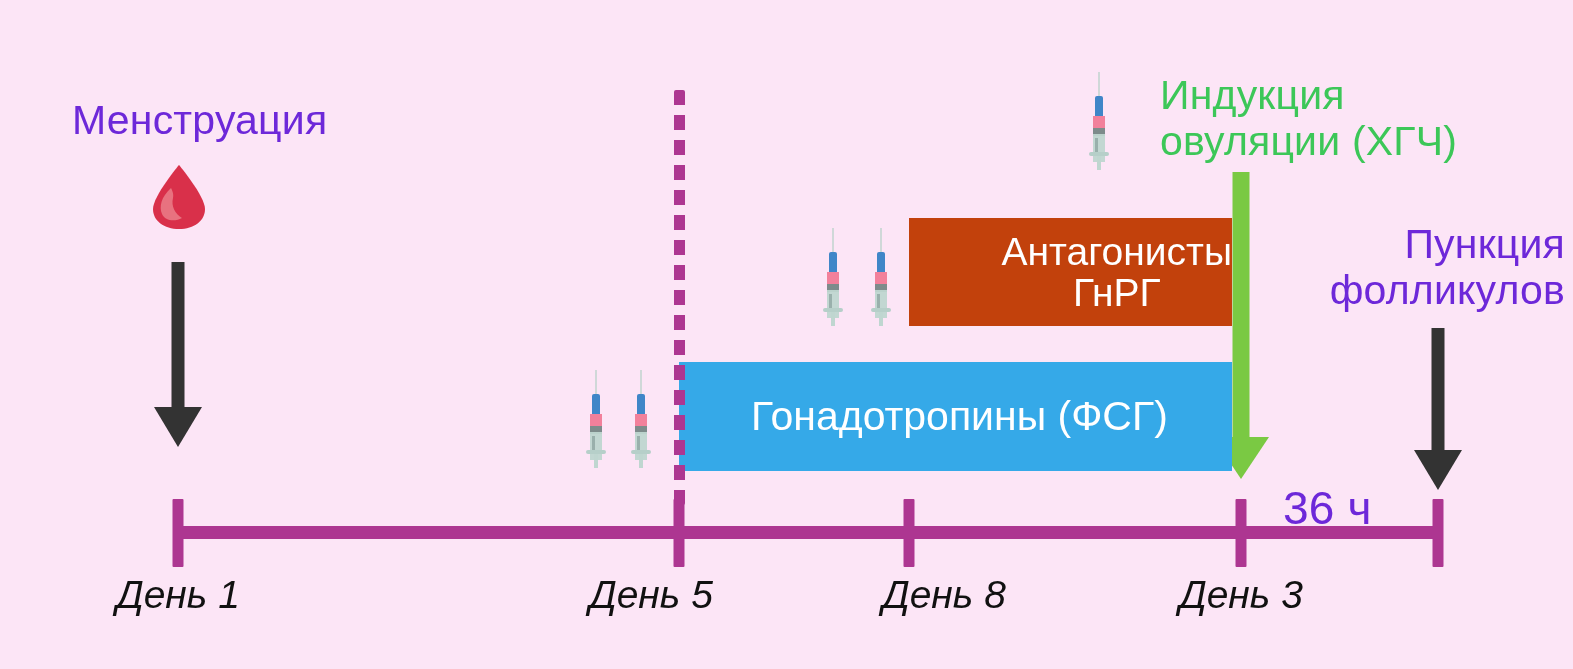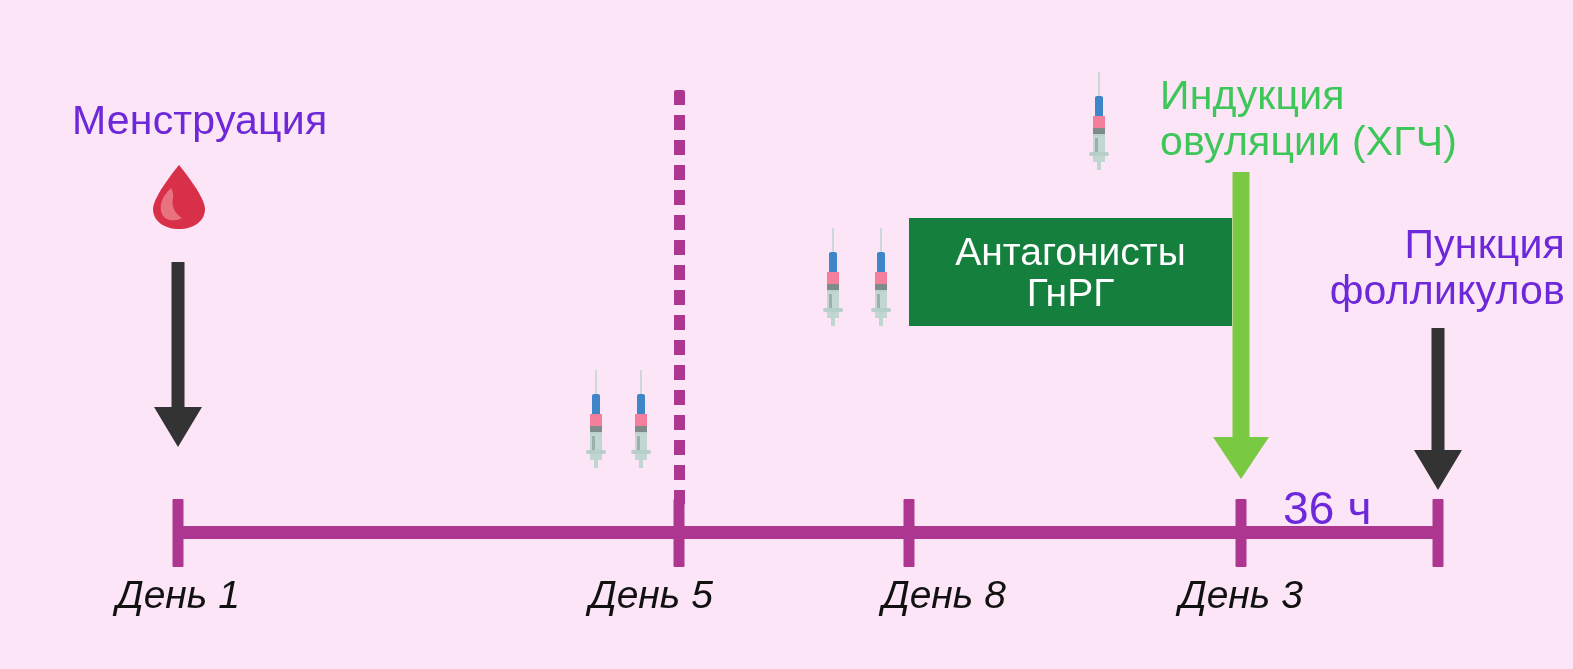--- a/index.html
+++ b/index.html
@@ -93,24 +93,24 @@
     font-size: 41px;
     margin-left: 72px;
     white-space: nowrap;
   }
   #gnrh-bar {
     position: absolute;
     left: 909px;
     top: 218px;
     width: 323px;
     height: 108px;
-    background: #15803d;
+    background: #c2410c;
     display: flex;
     align-items: center;
-    justify-content: center;
+    justify-content: flex-end;
   }
   #gnrh-bar-label {
     color: #ffffff;
     font-size: 39px;
     line-height: 1.06;
     text-align: center;
     white-space: pre-line;
   }
 
   
@@ -281,20 +281,23 @@
       <rect x="9" y="24" width="8" height="22" rx="2" fill="#3f86c8"></rect>
       <rect x="7" y="44" width="12" height="14" fill="#f2809b"></rect>
       <rect x="7" y="56" width="12" height="8" fill="#7d8b8b"></rect>
       <rect x="7" y="62" width="12" height="28" fill="#bfd6d0" opacity="0.95"></rect>
       <rect x="9" y="66" width="3" height="14" fill="#8fa6a3" opacity="0.8"></rect>
       <rect x="3" y="80" width="20" height="4" rx="2" fill="#b6cfc9"></rect>
       <rect x="11" y="84" width="4" height="14" fill="#bfd6d0"></rect>
     </svg>
   </div>
 
+  <div id="fsh-bar">
+    <span id="fsh-bar-label">Гонадотропины (ФСГ)</span>
+  </div>
 
   <div class="label" id="puncture-label" style="white-space: pre-line;">Пункция
 фолликулов</div>
 
   <div class="down-arrow" id="puncture-arrow">
     <div class="shaft"></div>
     <div class="head"></div>
   </div>
 
   <div id="day5-dashed-line"></div>

